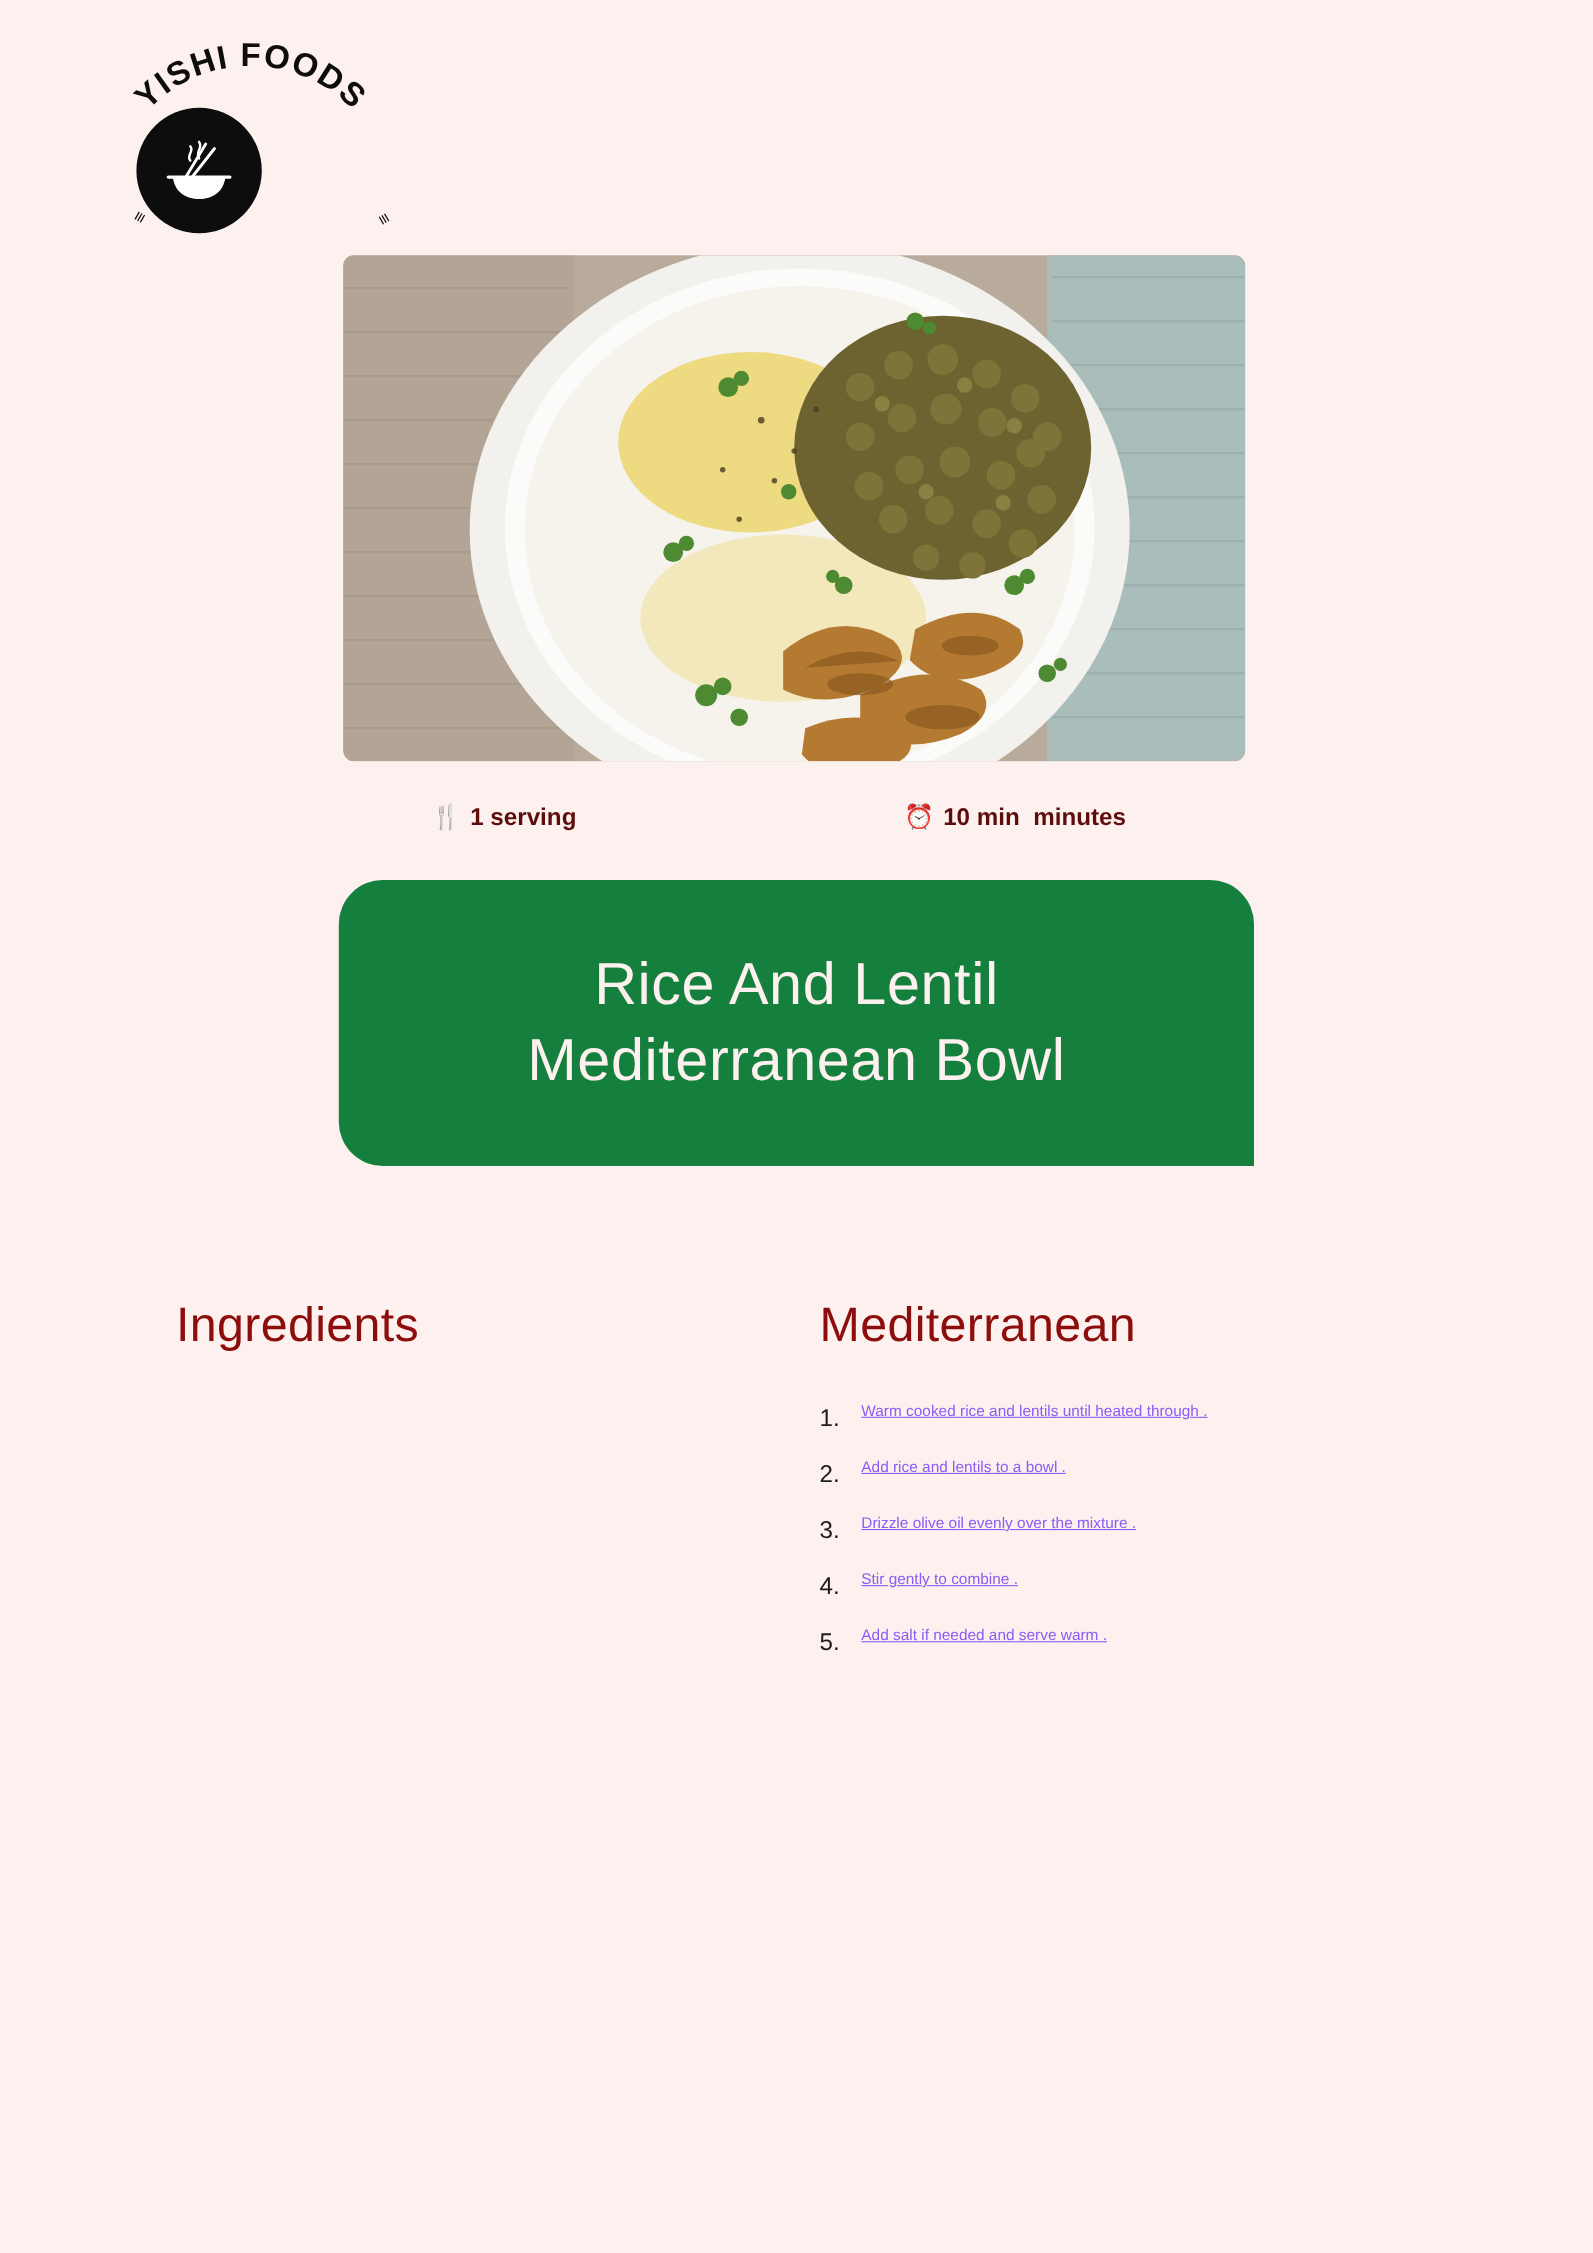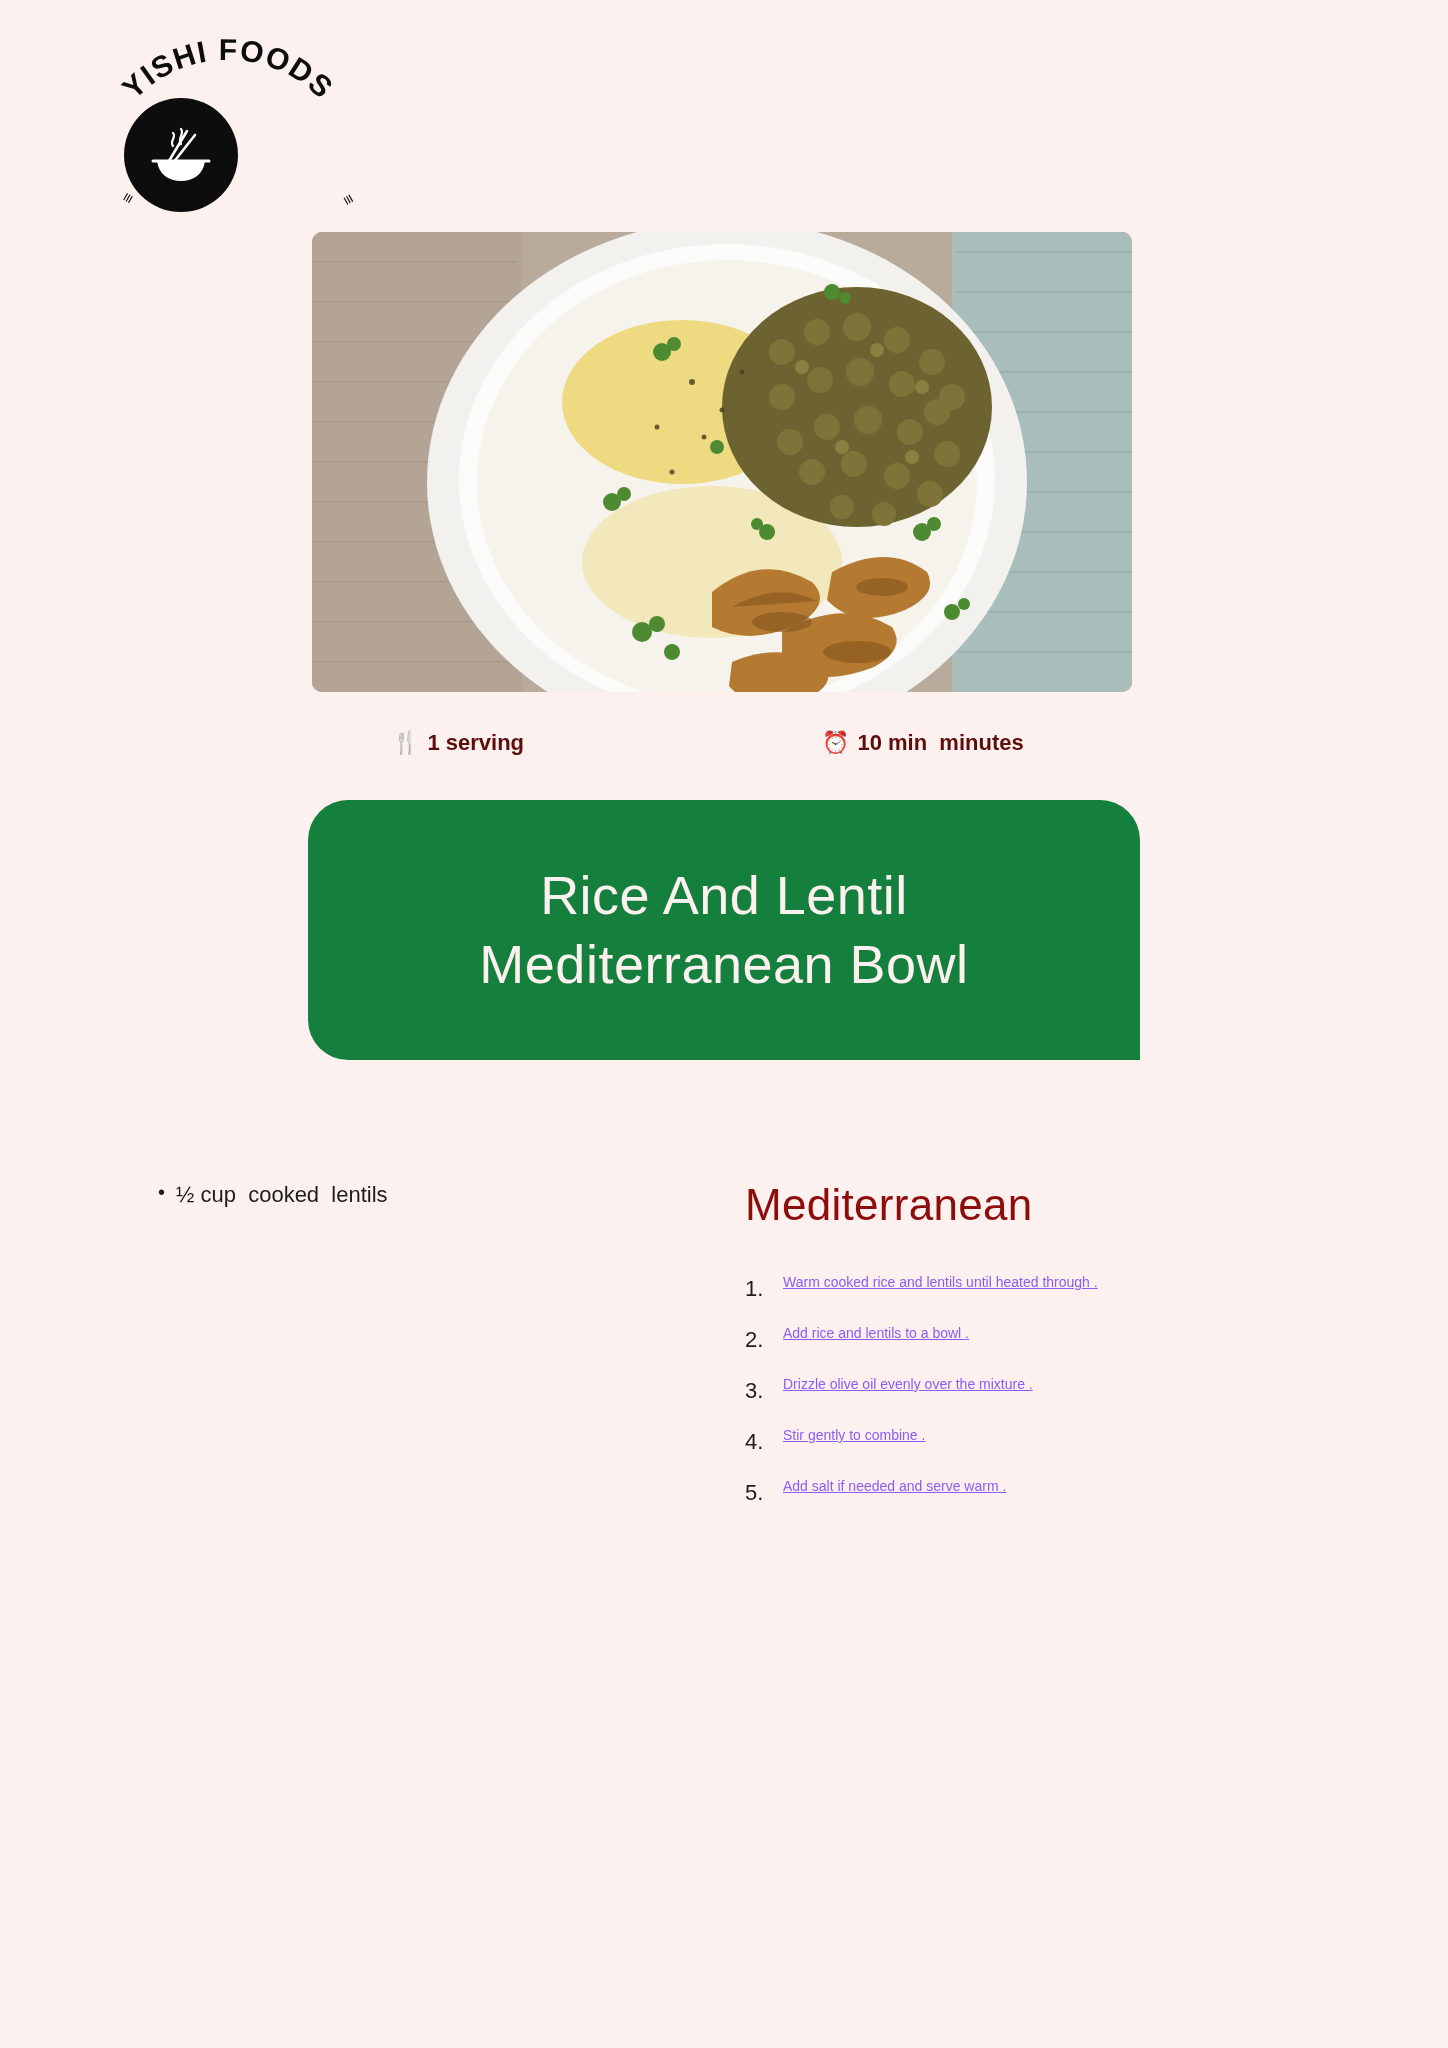--- a/index.html
+++ b/index.html
@@ -325,22 +325,22 @@
     <span>10 min  minutes</span>
   </div>
 </div>
 
 <div class="title-banner">
   <div class="title-text">Rice And  Lentil
 Mediterranean    Bowl</div>
 </div>
 
 <div class="col ingredients">
+  <h2>Ingredients</h2>
   <ul class="ing-list">
-    <li>½ cup  cooked  lentils</li>
   </ul>
 </div>
 
 <div class="col instructions">
   <h2>Mediterranean</h2>
   <ol class="step-list">
     <li>Warm   cooked  rice  and  lentils  until  heated  through  .</li>
     <li>Add  rice  and  lentils  to a bowl .</li>
     <li>Drizzle  olive  oil evenly  over  the  mixture  .</li>
     <li>Stir gently  to combine  .</li>

